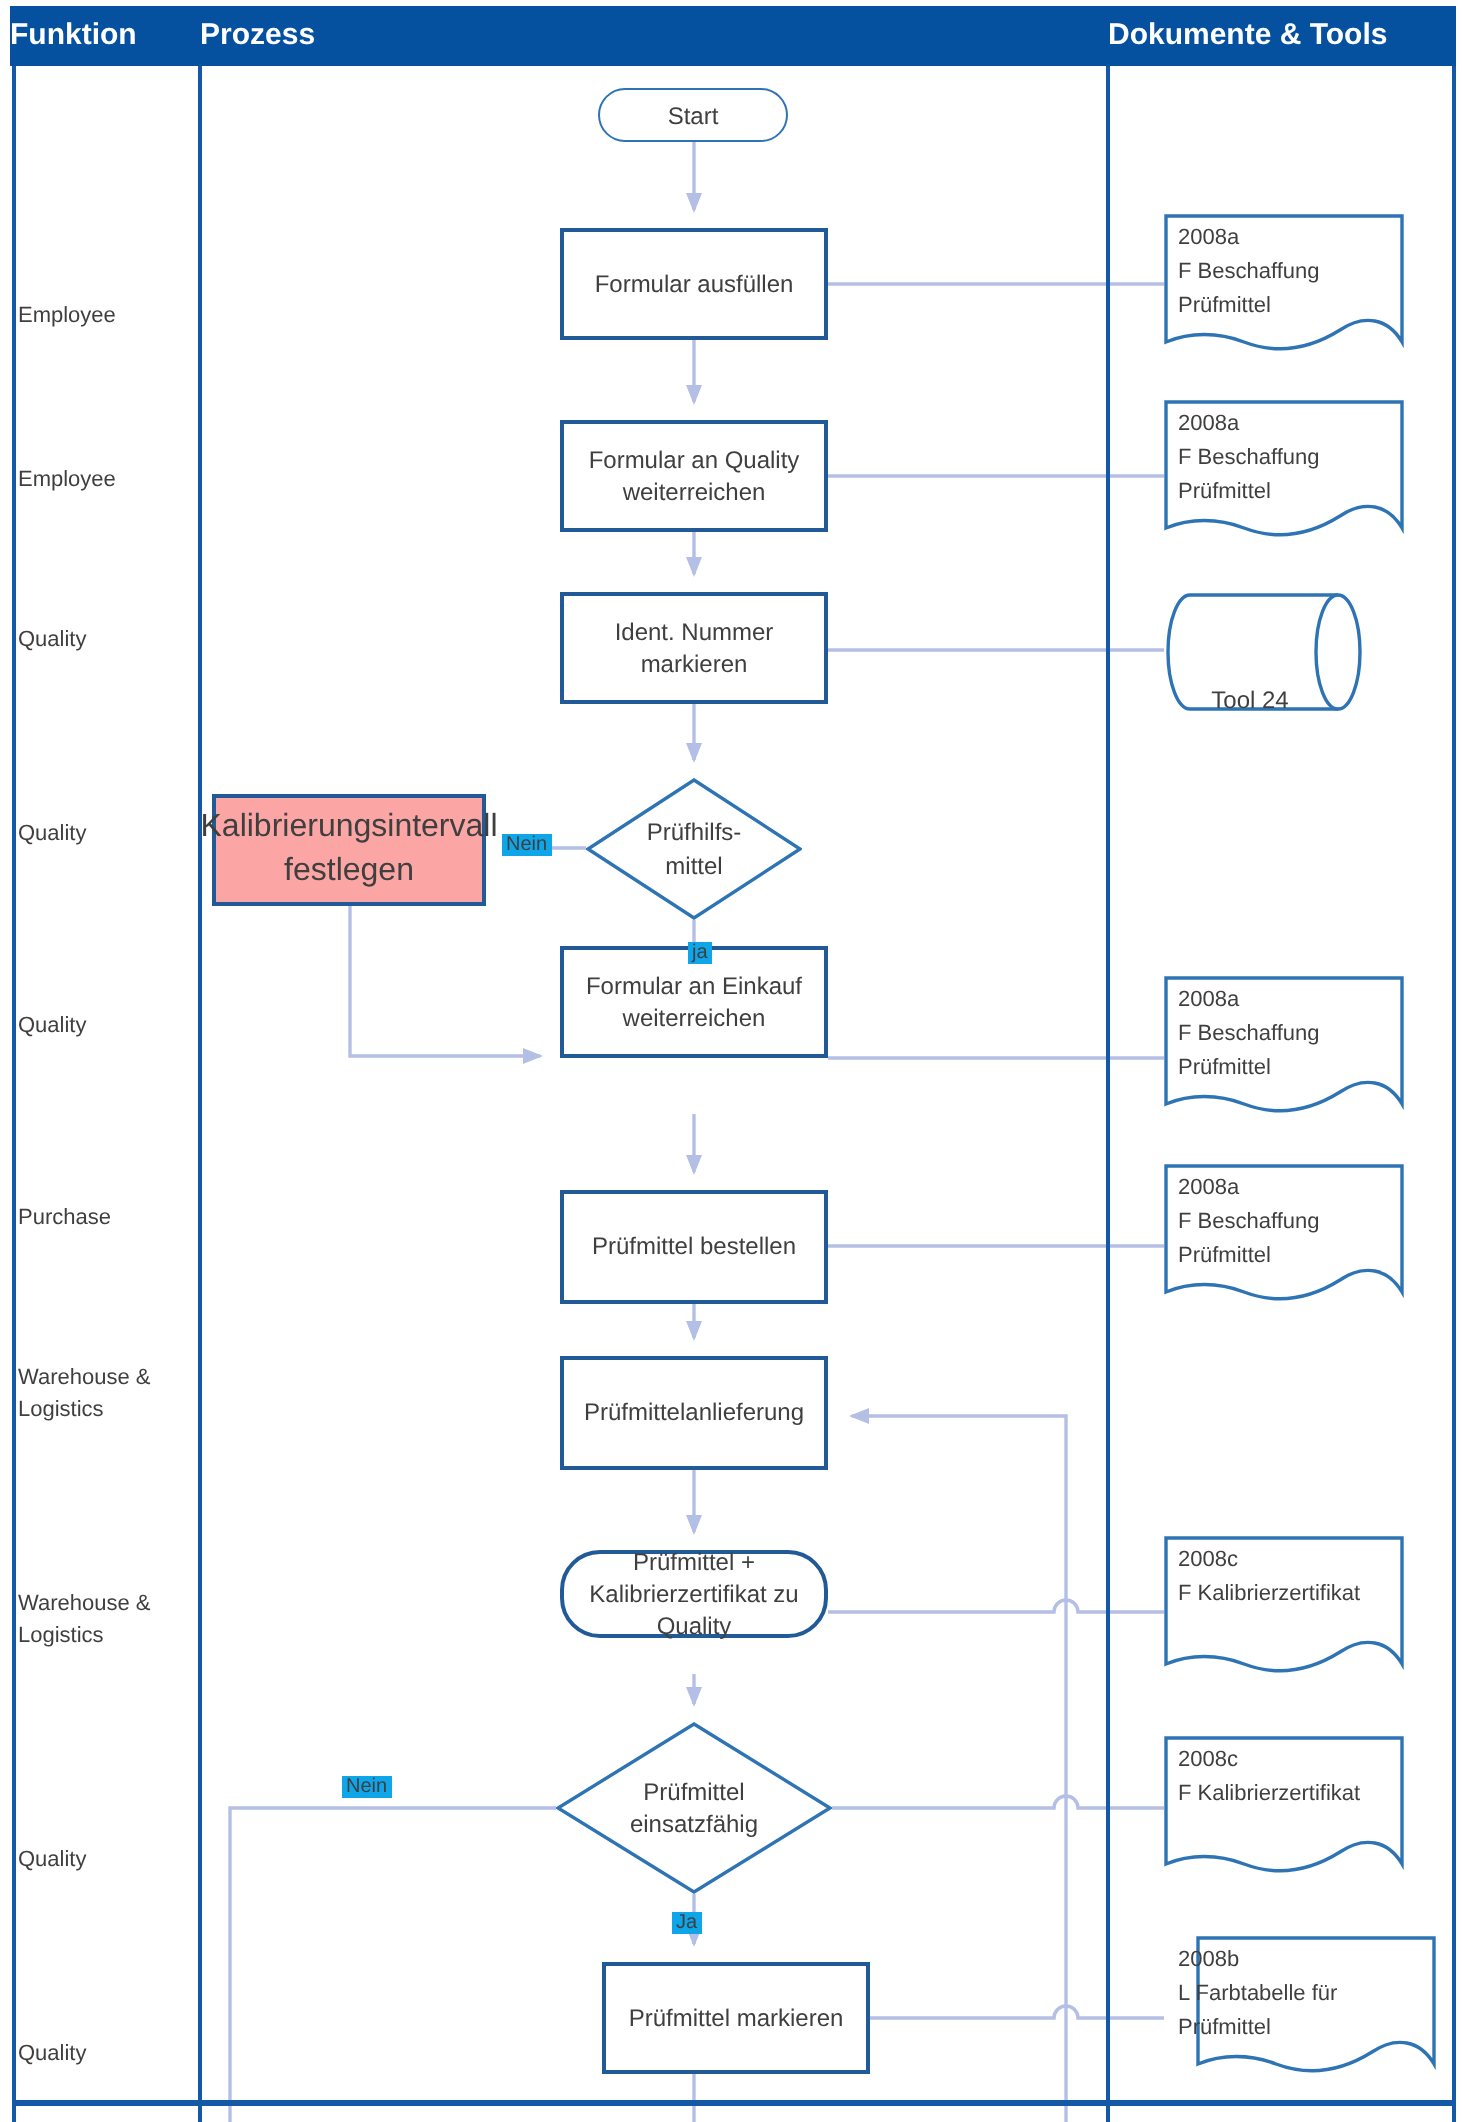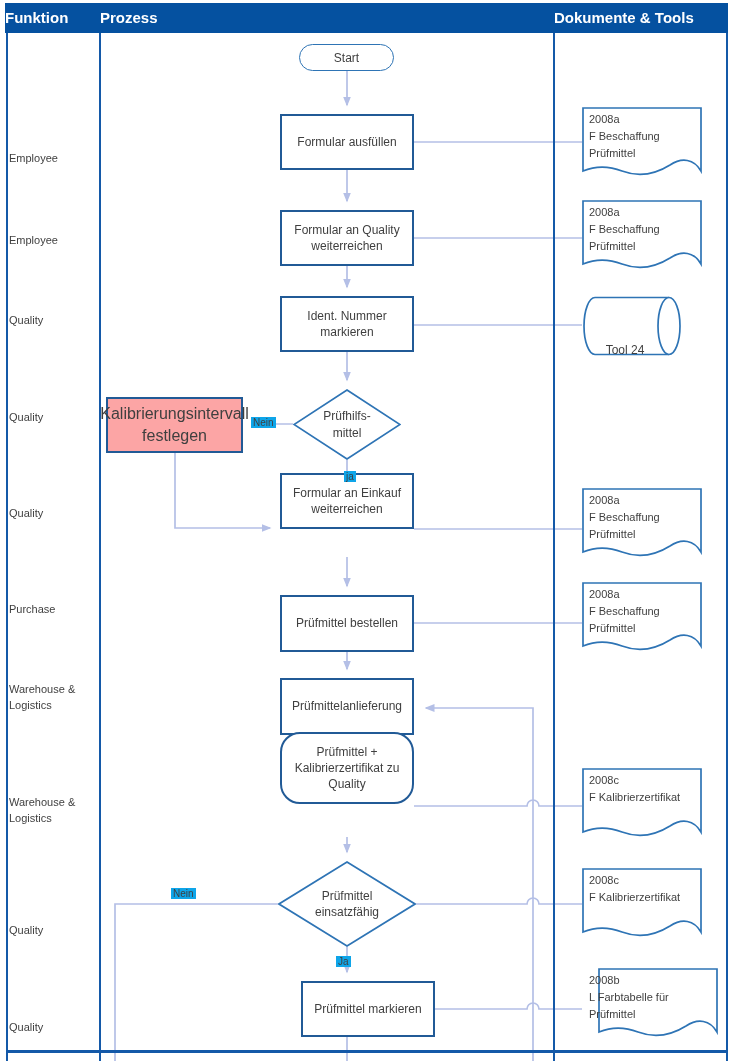--- a/index.html
+++ b/index.html
@@ -111,21 +111,21 @@
 
   <div class="pbox" style="top:114px;height:56px;">Formular ausfüllen</div>
   <div class="pbox" style="top:210px;height:56px;">Formular an Quality
 weiterreichen</div>
   <div class="pbox" style="top:296px;height:56px;">Ident. Nummer
 markieren</div>
   <div class="pbox" style="top:473px;height:56px;">Formular an Einkauf
 weiterreichen</div>
   <div class="pbox" style="top:595px;height:57px;">Prüfmittel bestellen</div>
   <div class="pbox" style="top:678px;height:57px;">Prüfmittelanlieferung</div>
-  <div class="pbox" style="top:732px;height:72px;border-radius:20px;">Prüfmittel +
+  <div class="pbox" style="top:775px;height:44px;border-radius:20px;">Prüfmittel +
 Kalibrierzertifikat zu
 Quality</div>
   <div class="pbox" style="top:981px;height:56px;margin-left:21px;">Prüfmittel markieren</div>
 
   <div class="sidebox">Kalibrierungsintervall
 festlegen</div>
 
   <div class="diamond" style="left:293px;top:389px;width:108px;height:71px;">
     <svg width="108" height="71" viewBox="0 0 108 71">
       <polygon points="54,1 107,35.5 54,70 1,35.5" fill="#fff" stroke="#2E74B5" stroke-width="1.7"></polygon>

